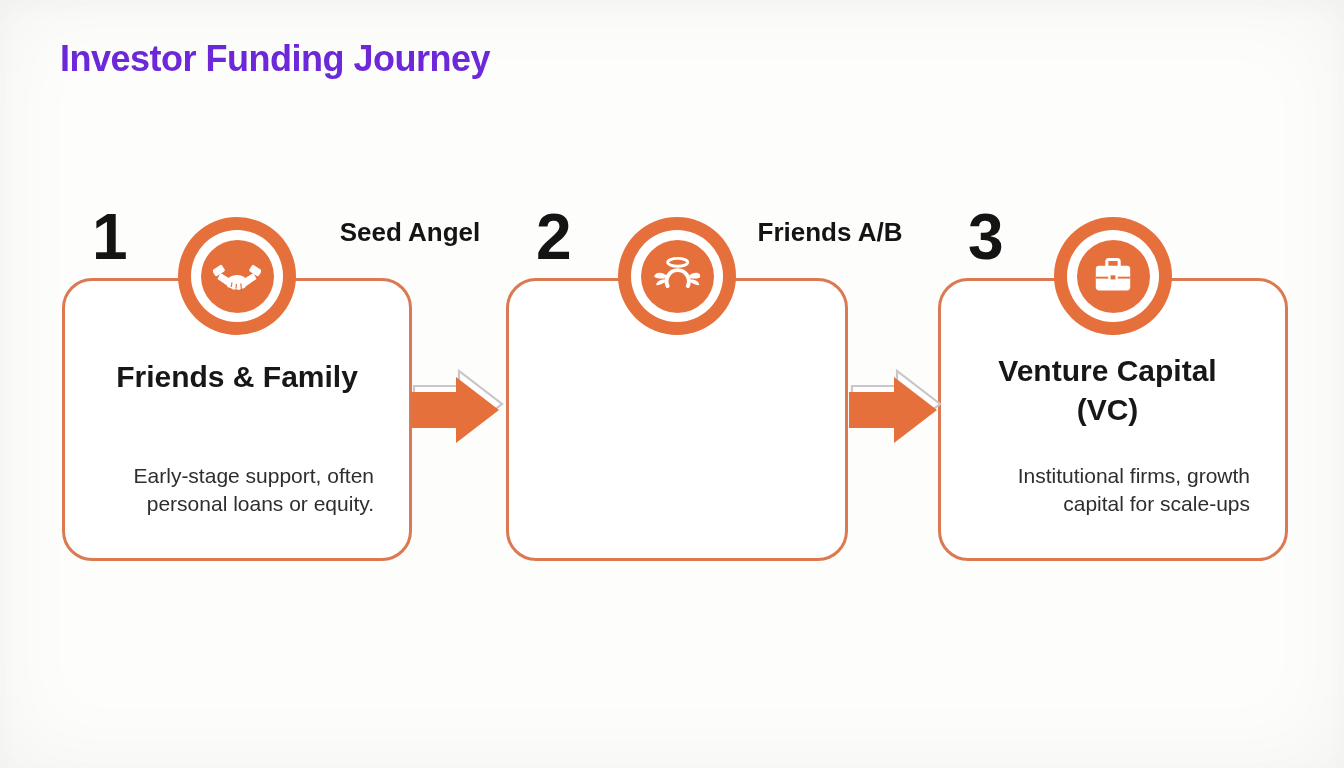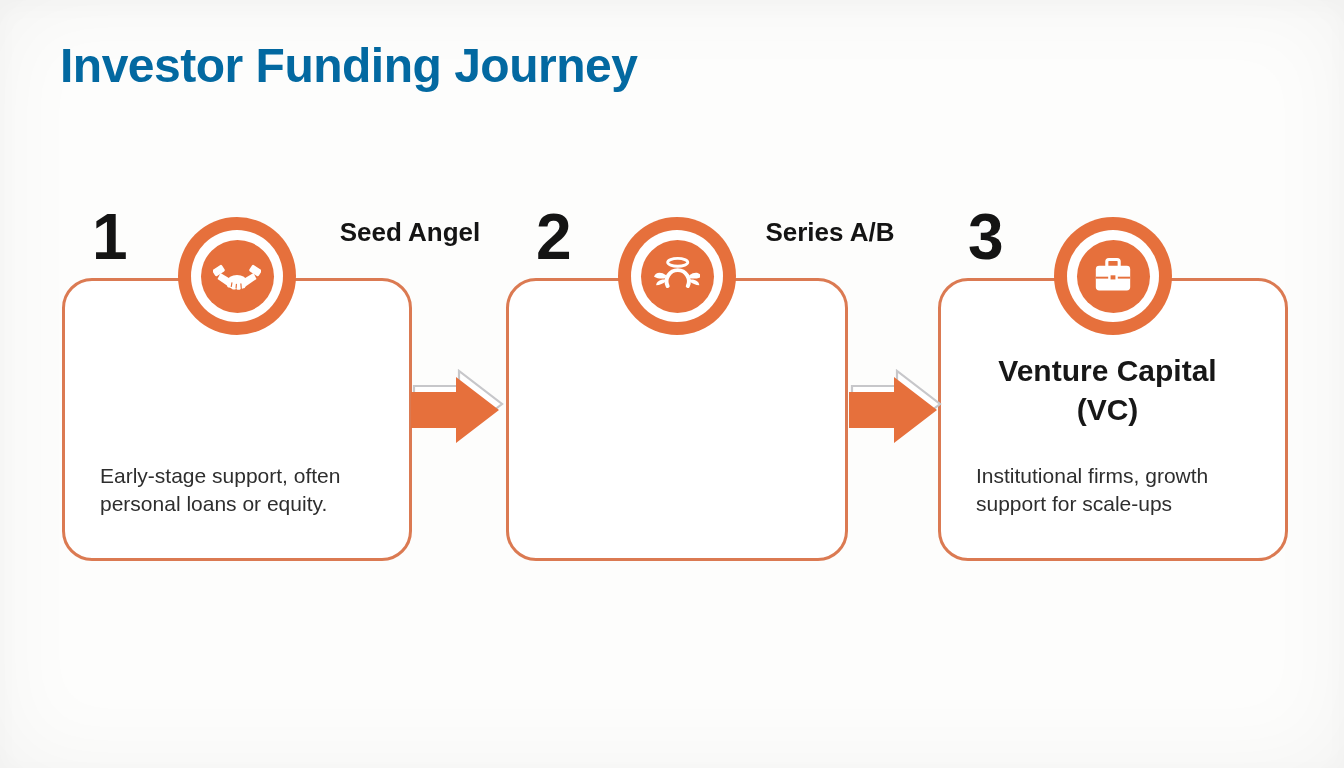--- a/index.html
+++ b/index.html
@@ -8,21 +8,21 @@
     background:#fdfdfc;
     font-family:"Liberation Sans", sans-serif;
     color:#141414;
   }
   .vignette{
     position:absolute;inset:0;pointer-events:none;z-index:60;
     box-shadow:inset 0 0 90px rgba(0,0,0,0.045), inset 0 6px 24px rgba(0,0,0,0.025);
   }
   .title{
     position:absolute;left:60px;top:38px;margin:0;
-    font-size:48px;font-weight:800;letter-spacing:-0.5px;color:#0369a1;
+    font-size:36px;font-weight:800;letter-spacing:-0.5px;color:#6d28d9;
   }
   
   .stage{position:absolute;top:278px;height:283px;}
   .stage-1{left:62px;width:350px;}
   .stage-2{left:506px;width:342px;}
   .stage-3{left:938px;width:350px;}
   .card{
     position:absolute;inset:0;background:#ffffff;
     border:3px solid #db7a52;border-radius:30px;
   }
@@ -39,21 +39,21 @@
   .badge-core{width:73px;height:73px;border-radius:50%;background:#e6703c;display:grid;place-items:center;}
   .card-title{
     position:absolute;left:14px;right:14px;top:62px;height:112px;
     display:flex;align-items:center;justify-content:center;text-align:center;
     font-size:30px;font-weight:700;line-height:1.3;color:#171717;
   }
   .stage-1 .card-title{top:42px;}
   .stage-3 .card-title{top:56px;left:29px;right:40px;}
   .card-desc{
     position:absolute;left:38px;right:38px;top:184px;margin:0;
-    text-align:left;font-size:21px;line-height:1.34;color:#2e2e2e;
+    text-align:right;font-size:21px;line-height:1.34;color:#2e2e2e;
   }
   
   .transition-label{
     position:absolute;top:217px;width:240px;text-align:center;
     font-size:26px;font-weight:700;color:#141414;
   }
   .label-1{left:290px;}
   .label-2{left:710px;}
   
   .arrow{position:absolute;top:368px;overflow:visible;z-index:5;}
@@ -87,20 +87,21 @@
           </g>
           <g stroke="#e6703c" stroke-width="1.6" stroke-linecap="round">
             <line x1="25.2" y1="41" x2="24.4" y2="46"></line>
             <line x1="31.2" y1="43" x2="30.8" y2="48"></line>
             <line x1="37.2" y1="42.5" x2="37.6" y2="47.5"></line>
           </g>
         </svg>
       </div>
     </div>
   </div>
+  <div class="card-title">Friends &amp; Family</div>
   <p class="card-desc">Early-stage support, often personal loans or equity.</p>
 </section>
 
 <section class="stage stage-2">
   <div class="card"></div>
   <div class="num">2</div>
   <div class="badge">
     <div class="badge-inner">
       <div class="badge-core">
         <svg width="46" height="46" viewBox="0 0 64 64" aria-hidden="true">
@@ -132,25 +133,25 @@
           <rect x="23" y="8" width="18" height="12" rx="3" fill="none" stroke="#ffffff" stroke-width="4.5"></rect>
           <rect x="7" y="17" width="50" height="36" rx="5" fill="#ffffff"></rect>
           <rect x="7" y="33" width="50" height="2.8" fill="#e6703c"></rect>
           <rect x="25" y="27.5" width="14" height="13" rx="2" fill="#ffffff"></rect>
           <rect x="28.5" y="31" width="7" height="6" fill="#e6703c"></rect>
         </svg>
       </div>
     </div>
   </div>
   <div class="card-title">Venture Capital (VC)</div>
-  <p class="card-desc">Institutional firms, growth support for scale-ups</p>
+  <p class="card-desc">Institutional firms, growth capital for scale-ups</p>
 </section>
 
 <div class="transition-label label-1">Seed Angel</div>
-<div class="transition-label label-2">Series A/B</div>
+<div class="transition-label label-2">Friends A/B</div>
 
 <svg class="arrow arrow-1" width="90" height="84" viewBox="0 0 90 84" aria-hidden="true">
   <polygon points="0,24 45,24 45,9 88,42 45,75 45,60 0,60" transform="translate(3,-6)" fill="#ffffff" stroke="#c7c7ca" stroke-width="2.2"></polygon>
   <polygon points="0,24 45,24 45,9 88,42 45,75 45,60 0,60" fill="#e6703c"></polygon>
 </svg>
 <svg class="arrow arrow-2" width="90" height="84" viewBox="0 0 90 84" aria-hidden="true">
   <polygon points="0,24 45,24 45,9 88,42 45,75 45,60 0,60" transform="translate(3,-6)" fill="#ffffff" stroke="#c7c7ca" stroke-width="2.2"></polygon>
   <polygon points="0,24 45,24 45,9 88,42 45,75 45,60 0,60" fill="#e6703c"></polygon>
 </svg>
 

